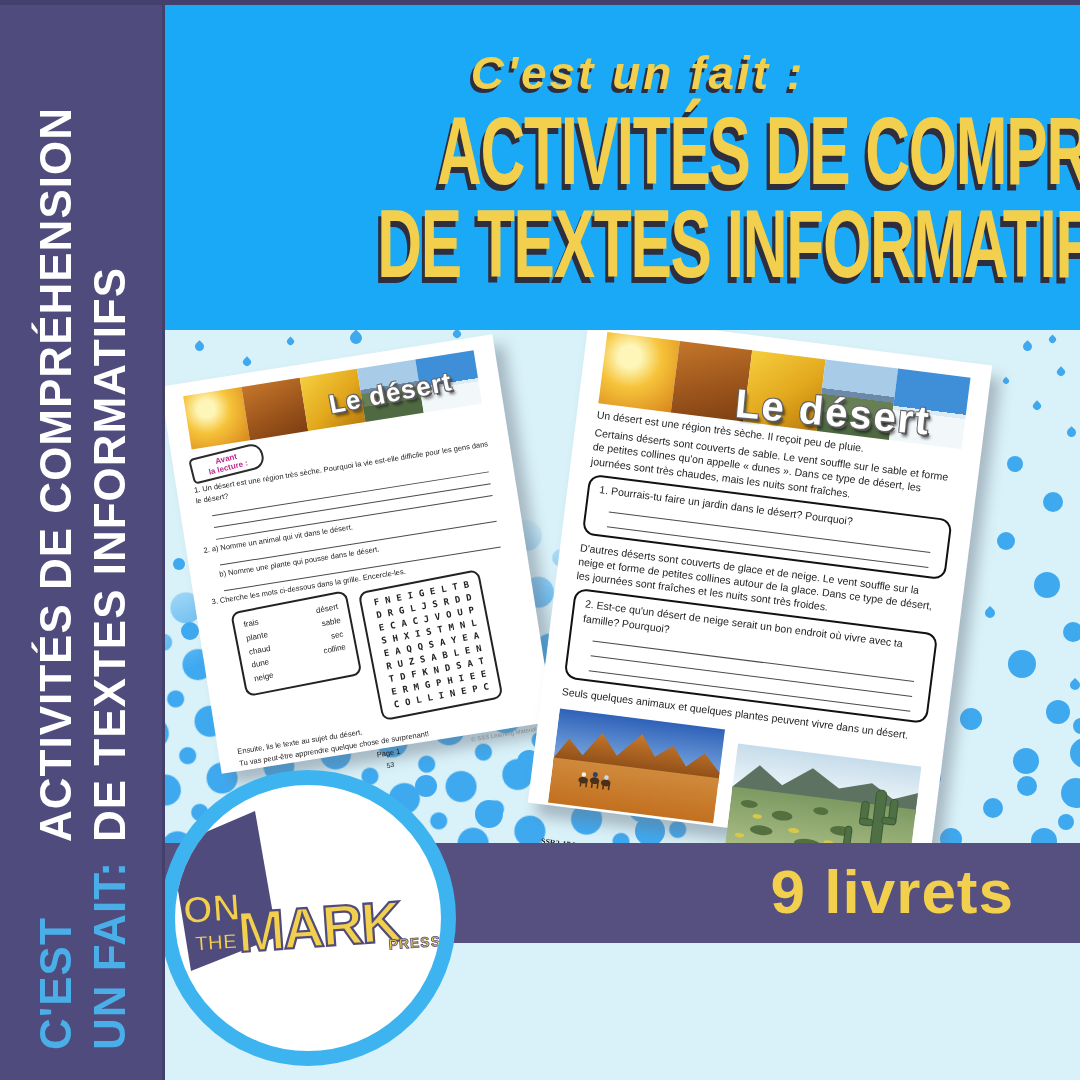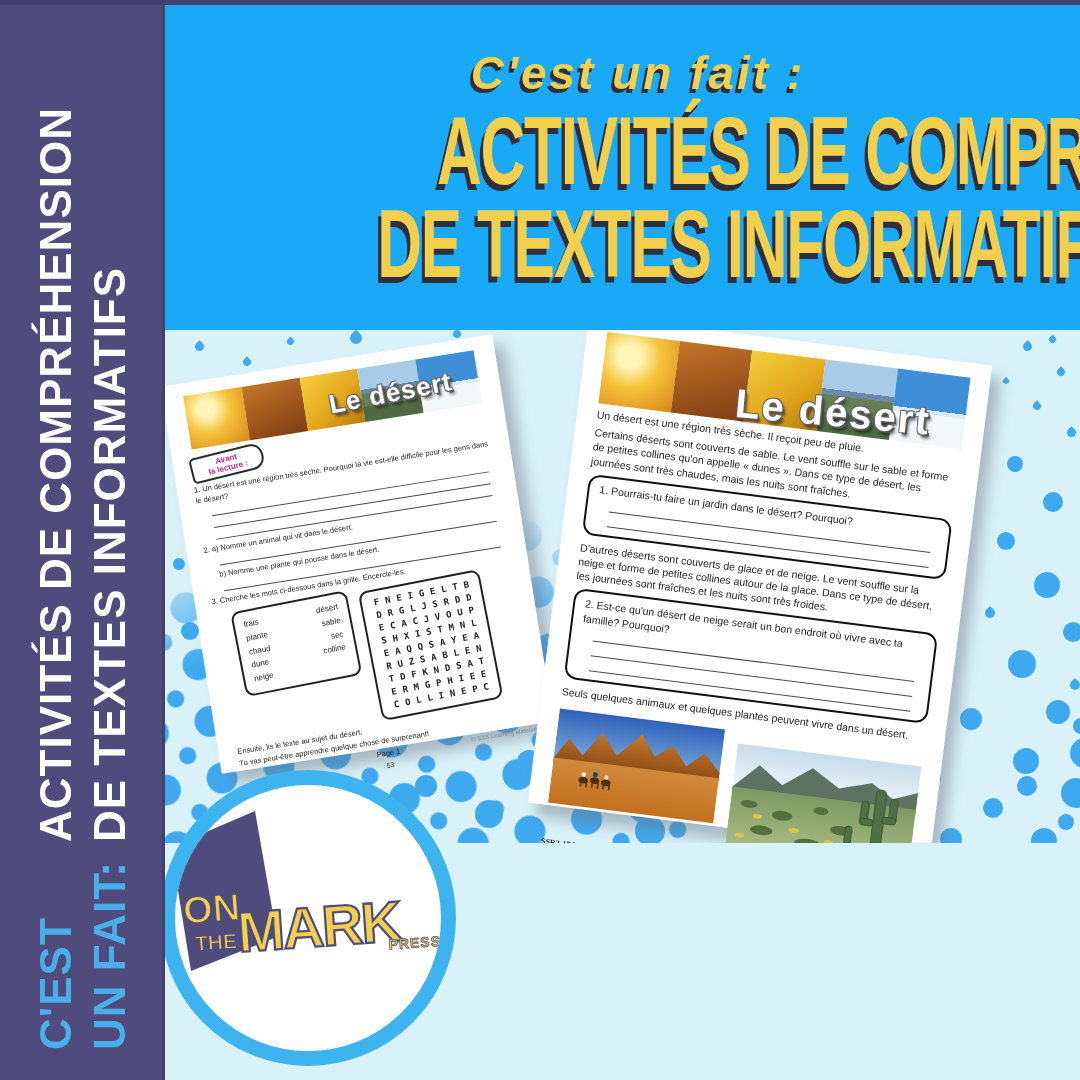--- a/index.html
+++ b/index.html
@@ -360,20 +360,23 @@
       </div>
       <div class="p2foot">
         <span class="isbn">
           <span>SSR2-17  ISBN : 9781770707742</span>
         </span>
         <span class="plabel">Page 2</span>
       </div>
     </div>
   </div>
 
+  <div class="purple-band">
+    <div class="count-text">9 livrets</div>
+  </div>
 
   <div class="logo-circle">
     <svg width="266" height="266" viewBox="0 0 266 266">
       <polygon points="-4,62 80,26 102,152 16,186" fill="#4f4b7c"></polygon>
       <g transform="rotate(-4 133 140)" font-family="Liberation Sans, sans-serif" font-weight="bold" fill="#f2cf4c" stroke="#4f4b7c">
         <text id="logo-on" x="38" y="130" font-size="38" text-anchor="middle" stroke-width="1.6">ON</text>
         <text id="logo-the" x="40" y="158" font-size="21" text-anchor="middle" stroke-width="1.2">THE</text>
         <text id="logo-mark" x="62" y="162" font-size="57" letter-spacing="-2" stroke-width="2.2">MARK</text>
         <text id="logo-press" x="212" y="170" font-size="14" letter-spacing="1" stroke-width="0.8">PRESS</text>
       </g>

